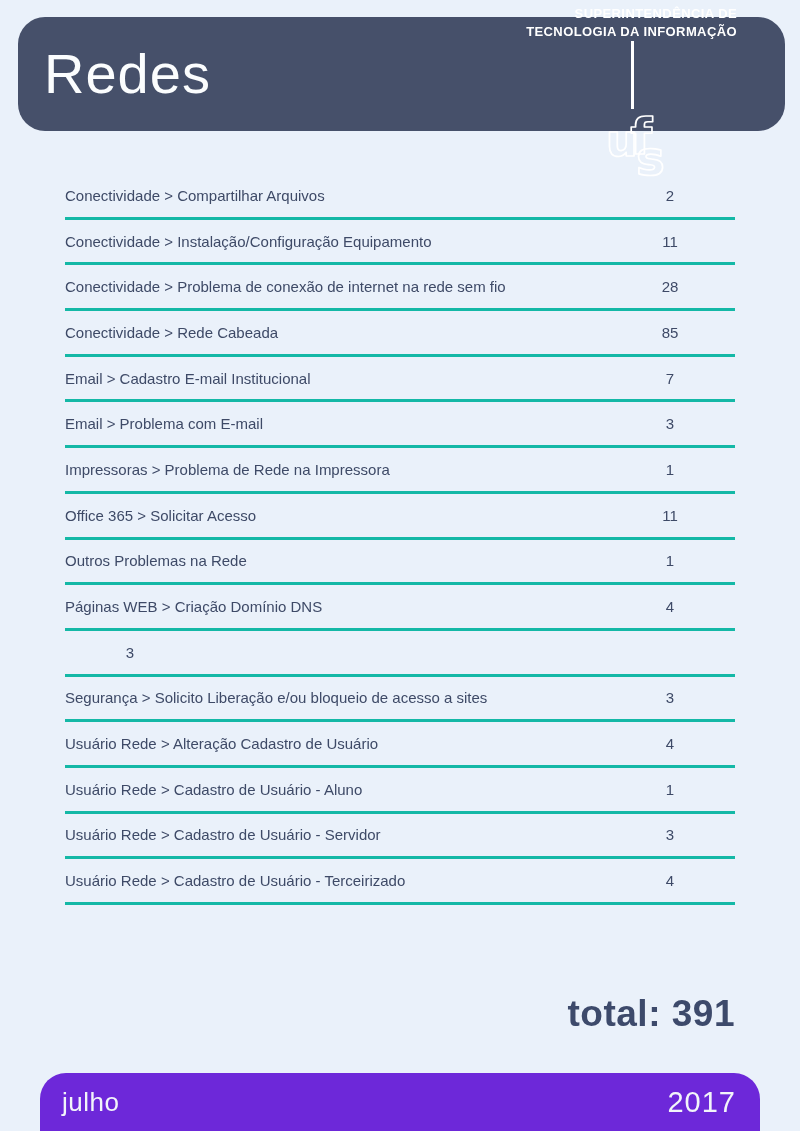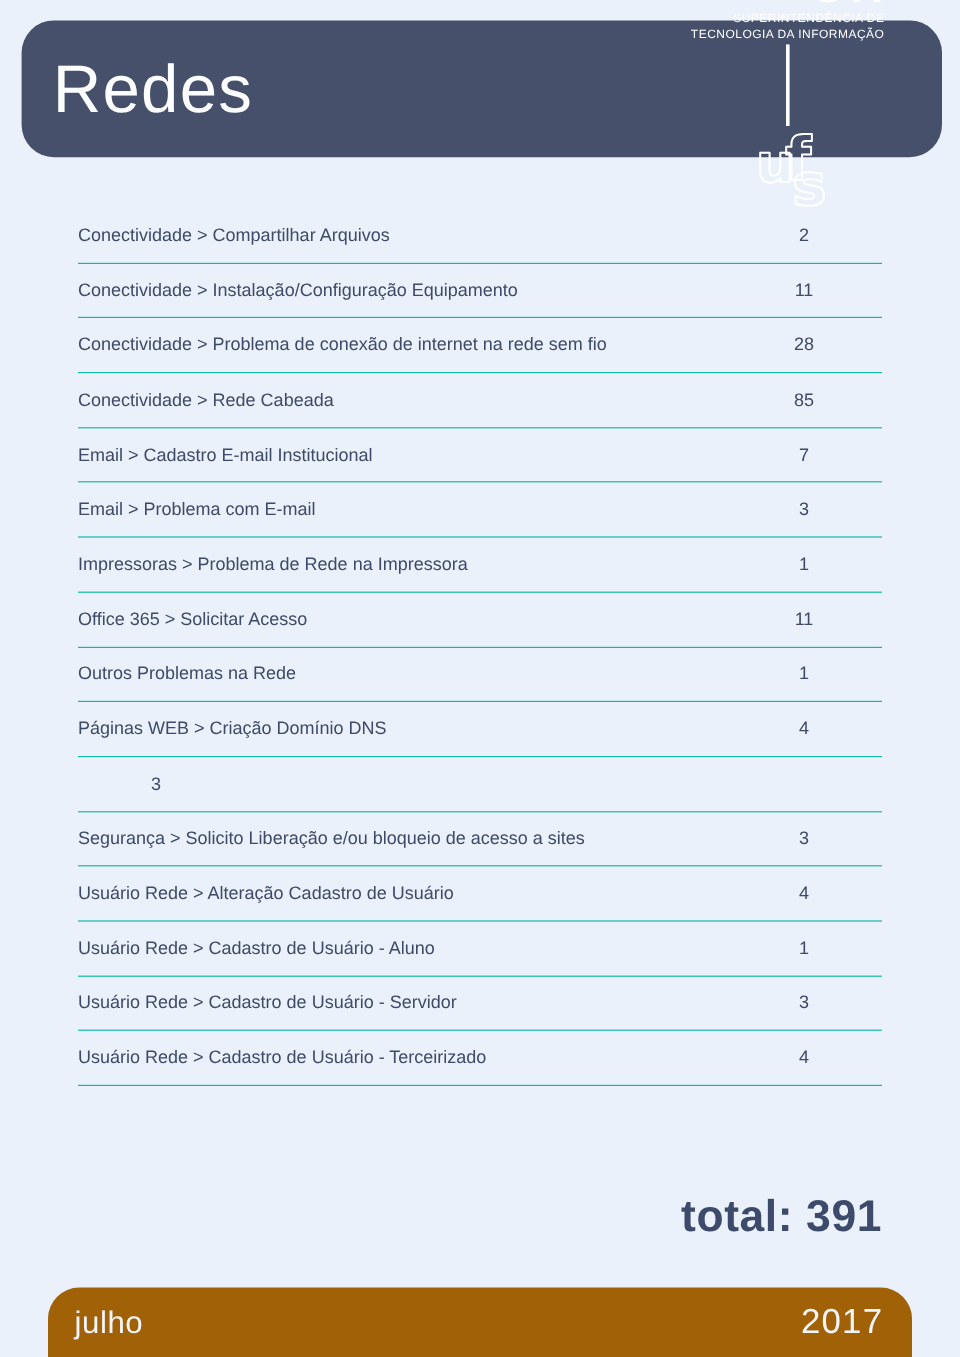--- a/index.html
+++ b/index.html
@@ -44,22 +44,22 @@
     color: #ffffff;
     margin-right: 12px;
   }
   .sti-acronym {
     font-size: 36px;
     font-weight: 700;
     letter-spacing: 1px;
     line-height: 0.85;
   }
   .sti-sub {
-    font-size: 10px;
-    font-weight: 400;
+    font-size: 13px;
+    font-weight: 700;
     letter-spacing: 0.4px;
     line-height: 1.4;
     margin-top: 3px;
   }
   .logo-divider {
     width: 3px;
     height: 68px;
     background: #ffffff;
     margin-right: 11px;
   }
@@ -69,21 +69,21 @@
   .ticket-table {
     position: absolute;
     left: 65px;
     top: 174px;
     width: 670px;
   }
   .row {
     display: flex;
     align-items: center;
     height: 45.7px;
-    border-bottom: 1px solid #14b8a6;
+    border-bottom: 3px solid #14b8a6;
     color: #3e4a67;
     font-size: 15px;
   }
   .row-label { flex: 1; padding-right: 10px; }
   .row-count { width: 130px; text-align: center; }
 
   
   .total {
     position: absolute;
     right: 65px;
@@ -94,21 +94,21 @@
     letter-spacing: 0.5px;
   }
 
   
   .footer {
     position: absolute;
     left: 40px;
     top: 1073px;
     width: 720px;
     height: 58px;
-    background: #a16207;
+    background: #6d28d9;
     border-radius: 26px 26px 0 0;
     display: flex;
     align-items: center;
     justify-content: space-between;
     padding: 0 24px 0 22px;
     color: #f2f5fa;
   }
   .footer-month { font-size: 26px; letter-spacing: 0.5px; }
   .footer-year  { font-size: 29px; letter-spacing: 1px; }
 </style>

